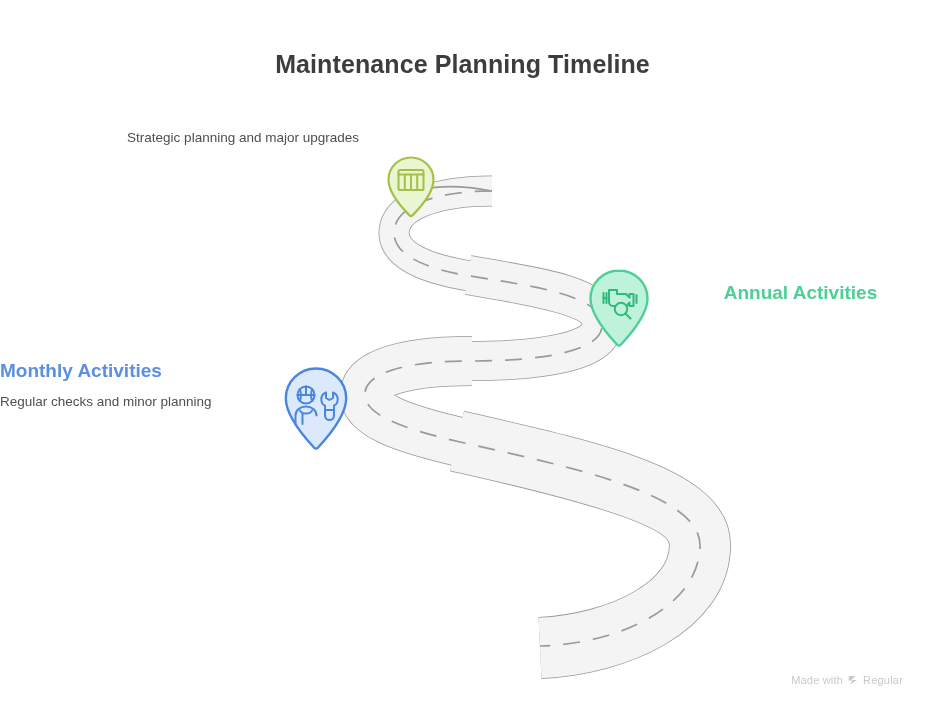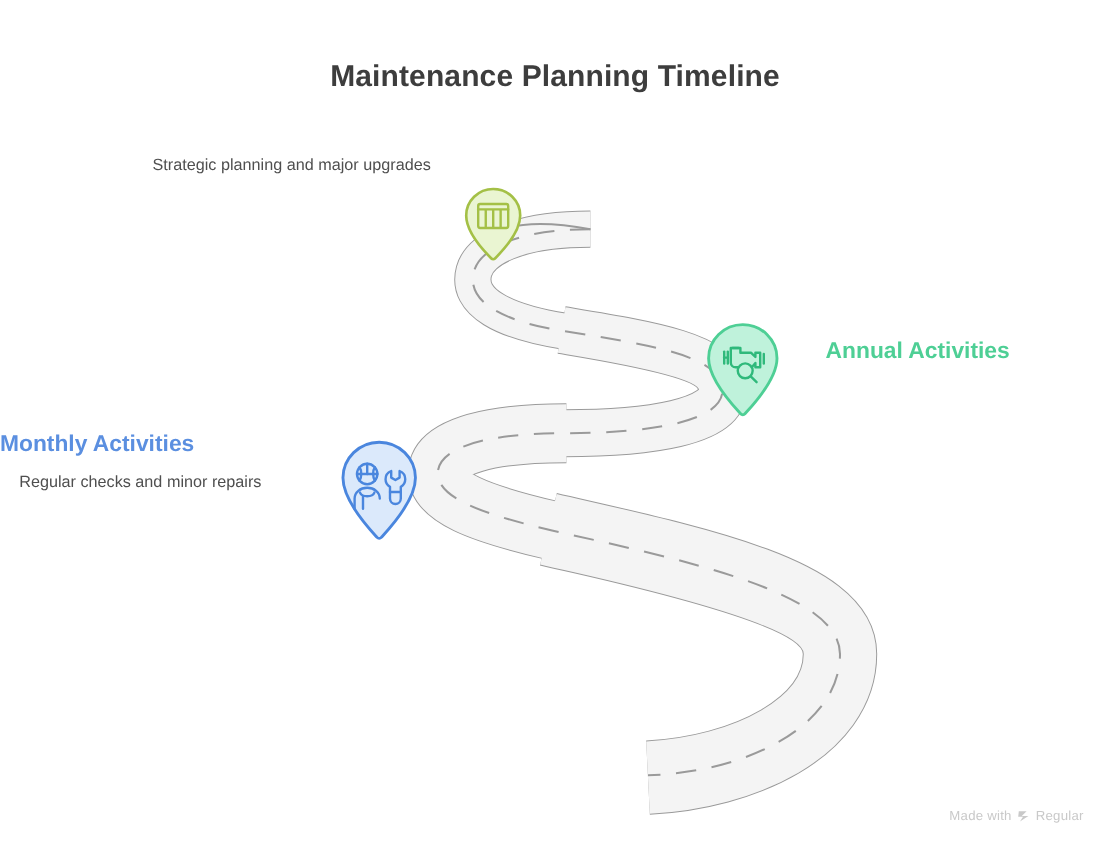--- a/index.html
+++ b/index.html
@@ -53,34 +53,33 @@
     font-size: 19px;
     font-weight: bold;
     line-height: 24px;
     white-space: nowrap;
   }
   .milestone .m-desc {
     font-size: 13.5px;
     line-height: 19px;
     color: #4f4f4f;
     margin-top: 9px;
-    margin-left: 16px;
   }
 
   .m-longterm {
     left: 0;
     top: 119px;
     width: 359px;
     text-align: right;
   }
   .m-annual {
     left: 688px;
     top: 281px;
     width: 225px;
-    text-align: left;
+    text-align: center;
   }
   .m-monthly {
     left: 0;
     top: 359px;
     width: 238px;
     text-align: left;
   }
 
   
   .pin {
@@ -164,21 +163,21 @@
   <div class="milestone m-longterm">
     <div class="m-desc">Strategic planning and major upgrades</div>
   </div>
 
   <div class="milestone m-annual">
     <div class="m-title" style="color:#4ecf95">Annual Activities</div>
   </div>
 
   <div class="milestone m-monthly">
     <div class="m-title" style="color:#5b8fe0">Monthly Activities</div>
-    <div class="m-desc">Regular checks and minor repairs</div>
+    <div class="m-desc">Regular checks and minor planning</div>
   </div>
 
   <svg class="pin" style="left:385px; top:155px;" width="52" height="64" viewBox="0 0 52 64">
     <path d="M26 2.5 C13.6 2.5 3.5 12.4 3.5 24.6 C3.5 38.5 19.3 55.2 24.5 60.4 C25.3 61.2 26.7 61.2 27.5 60.4 C32.7 55.2 48.5 38.5 48.5 24.6 C48.5 12.4 38.4 2.5 26 2.5 Z" fill="#eaf5d2" stroke="#a4c046" stroke-width="2.2"></path>
     <g fill="none" stroke="#a4c046" stroke-width="2" stroke-linecap="round" stroke-linejoin="round">
       <rect x="13.5" y="15" width="25" height="20" rx="1.6"></rect>
       <line x1="13.5" y1="19.5" x2="38.5" y2="19.5"></line>
       <line x1="19.8" y1="20.5" x2="19.8" y2="34"></line>
       <line x1="26" y1="20.5" x2="26" y2="34"></line>
       <line x1="32.2" y1="20.5" x2="32.2" y2="34"></line>

